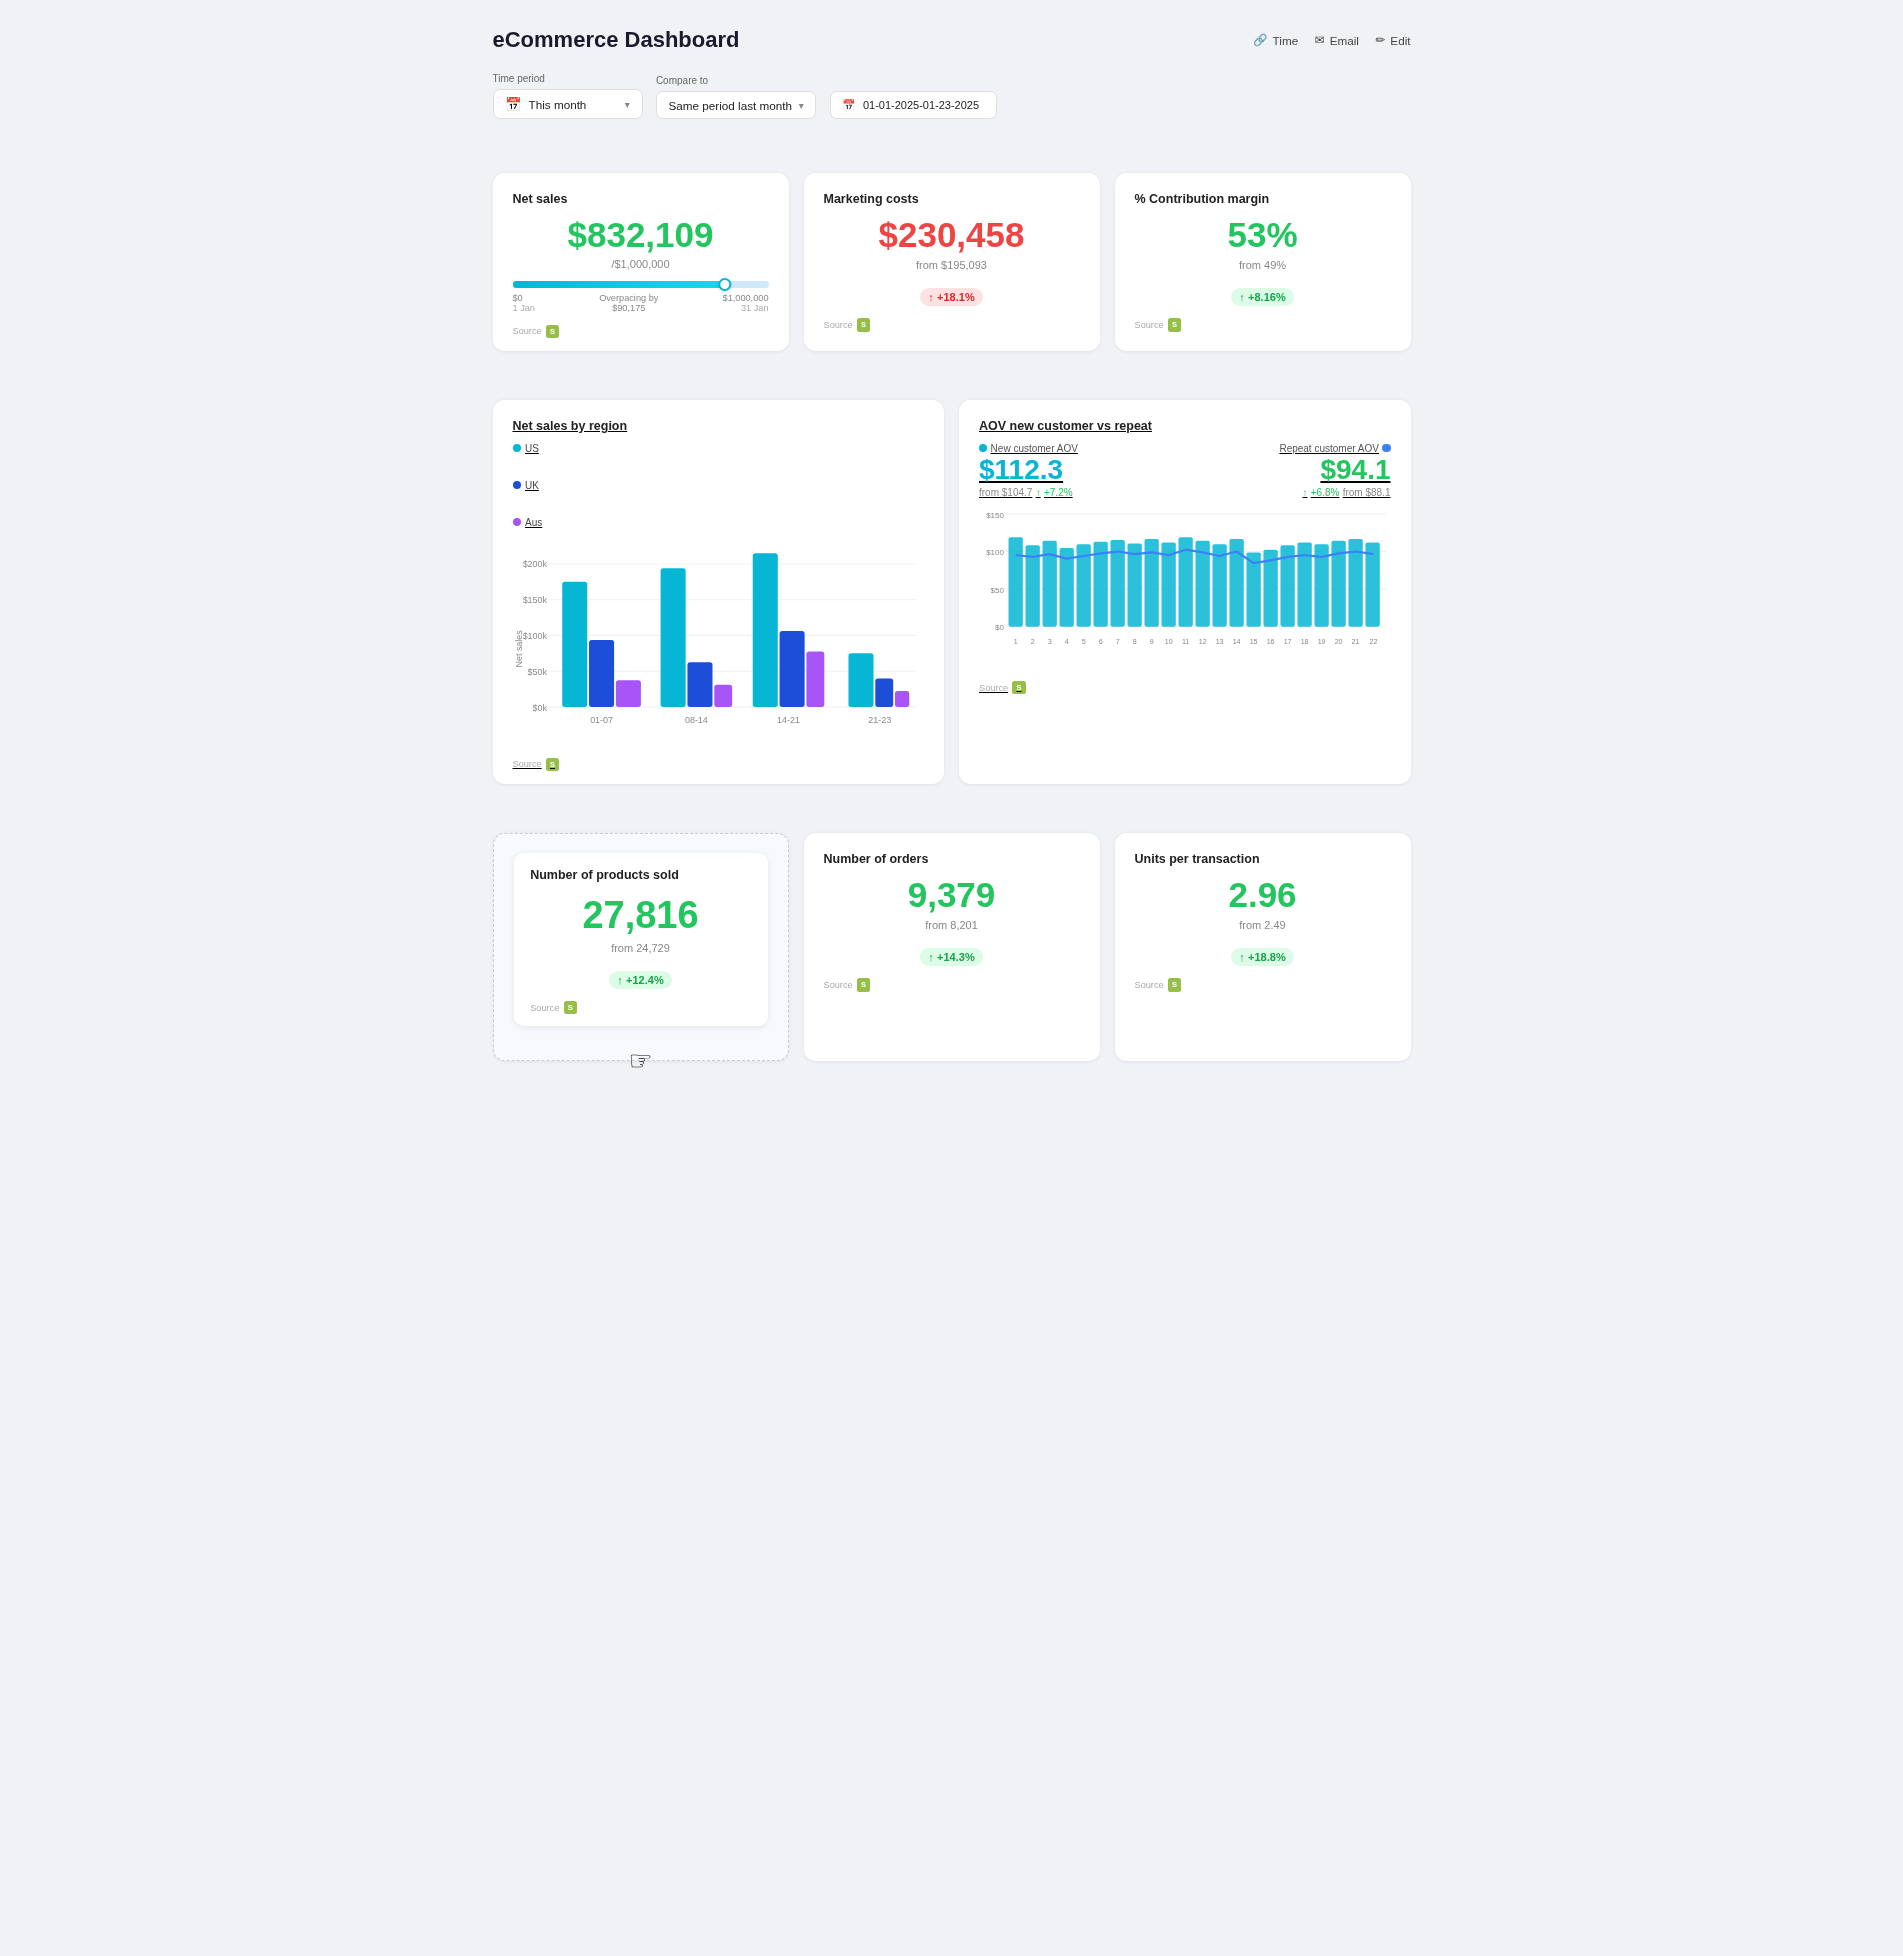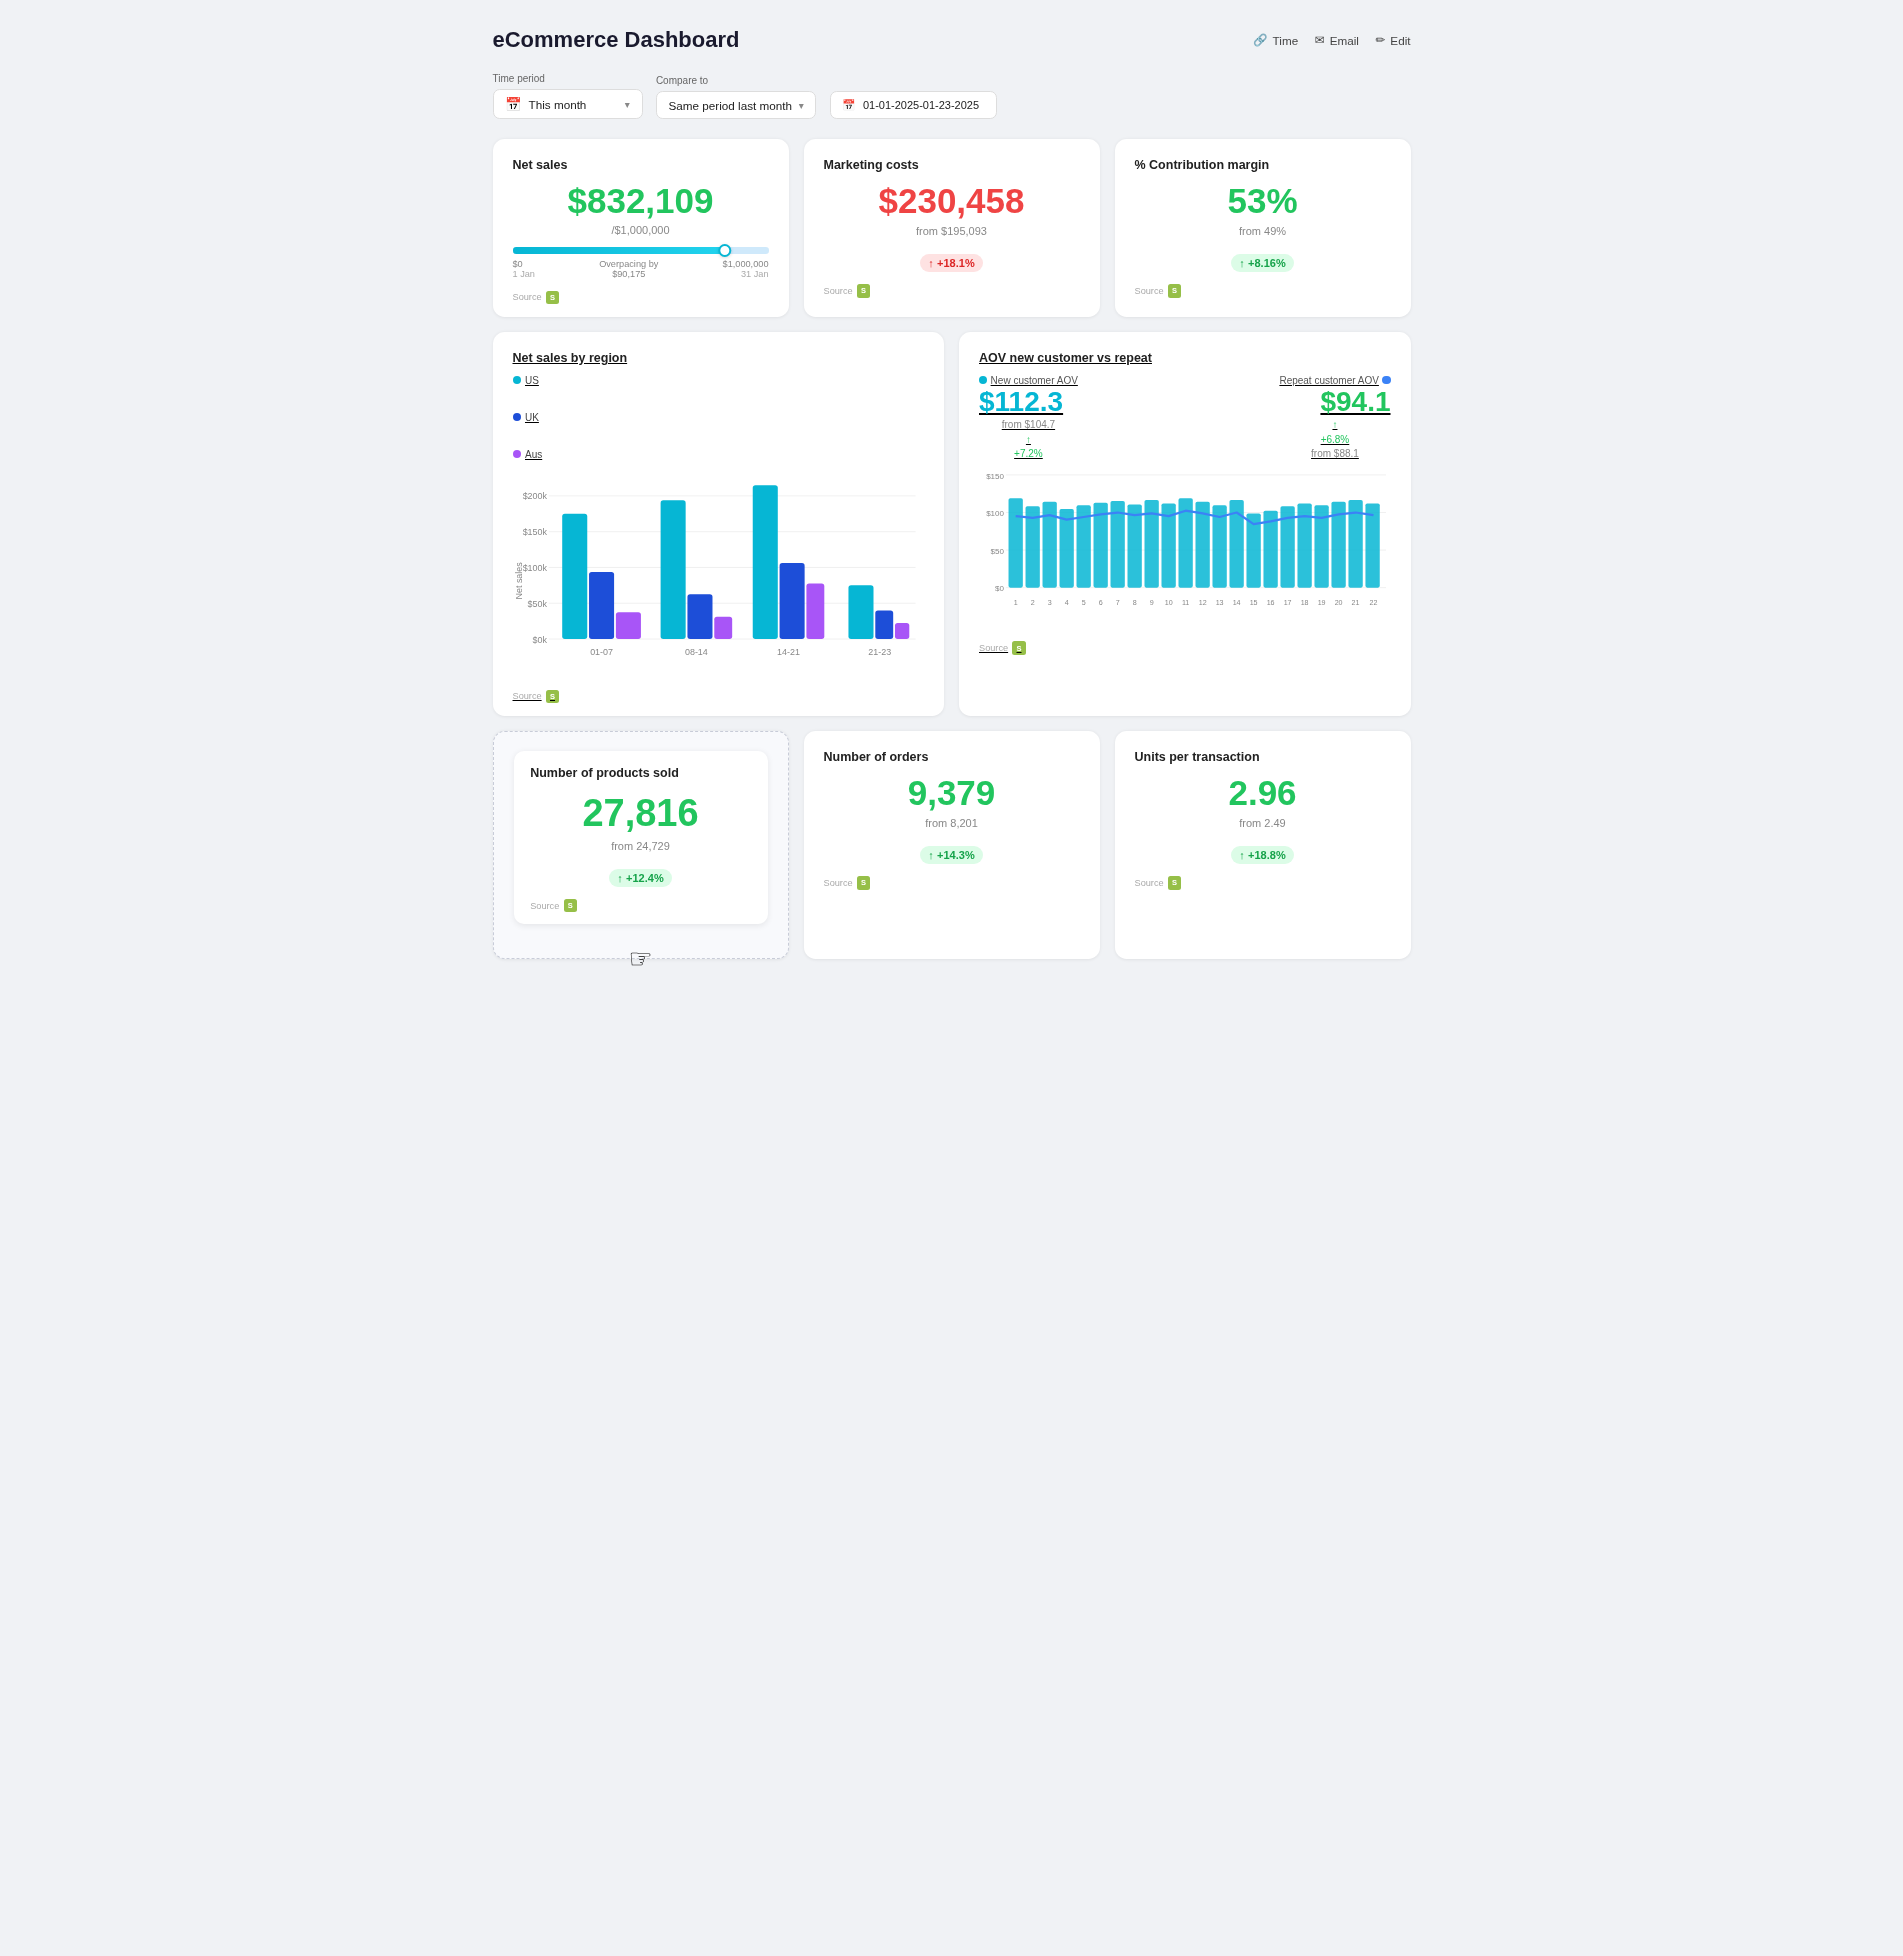--- a/index.html
+++ b/index.html
@@ -94,20 +94,21 @@
     .cards-row-3 { grid-template-columns: 1fr 1fr 1fr; }
     .cards-row-2 { grid-template-columns: 1fr 1fr; text-decoration: underline; }
     .cards-row-3b { grid-template-columns: 1fr 1fr 1fr; }
 
     .card {
       background: #fff;
       border-radius: 11.7px;
       padding: 18.4px 20px 13.4px;
       box-shadow: 0 0.8px 3.3px rgba(0,0,0,0.07);
       position: relative;
+      margin-top: 34px;
     }
     .card-dashed {
       border: 1.7px dashed #c8ccd8;
       background: #f8f9fc;
     }
     .card-title {
       font-size: 12.5px;
       font-weight: 600;
       color: #222;
       margin-bottom: 10px;
@@ -236,21 +237,21 @@
       display: flex;
       justify-content: space-between;
       align-items: flex-start;
       margin-bottom: 6.7px;
     }
     .aov-left { }
     .aov-right { text-align: right; }
     .aov-label { font-size: 10px; color: #555; display: flex; align-items: center; gap: 3.3px; }
     .aov-value-green { font-size: 28px; font-weight: 700; color: #22c55e; }
     .aov-value-blue { font-size: 28px; font-weight: 700; color: #06b6d4; }
-    .aov-from { font-size: 10px; color: #888; display: flex; align-items: center; gap: 3.3px; margin-top: 1.7px; flex-direction: column; }
+    .aov-from { font-size: 10px; color: #888; display: flex; align-items: center; gap: 3.3px; margin-top: 1.7px; }
     .dot-cyan { background: #06b6d4; }
     .dot-purple { background: #a855f7; }
     .dot-dark-blue { background: #1d4ed8; }
 
     
     .card-value-lg {
       font-size: 38px;
       font-weight: 700;
       color: #22c55e;
       line-height: 1.1;

